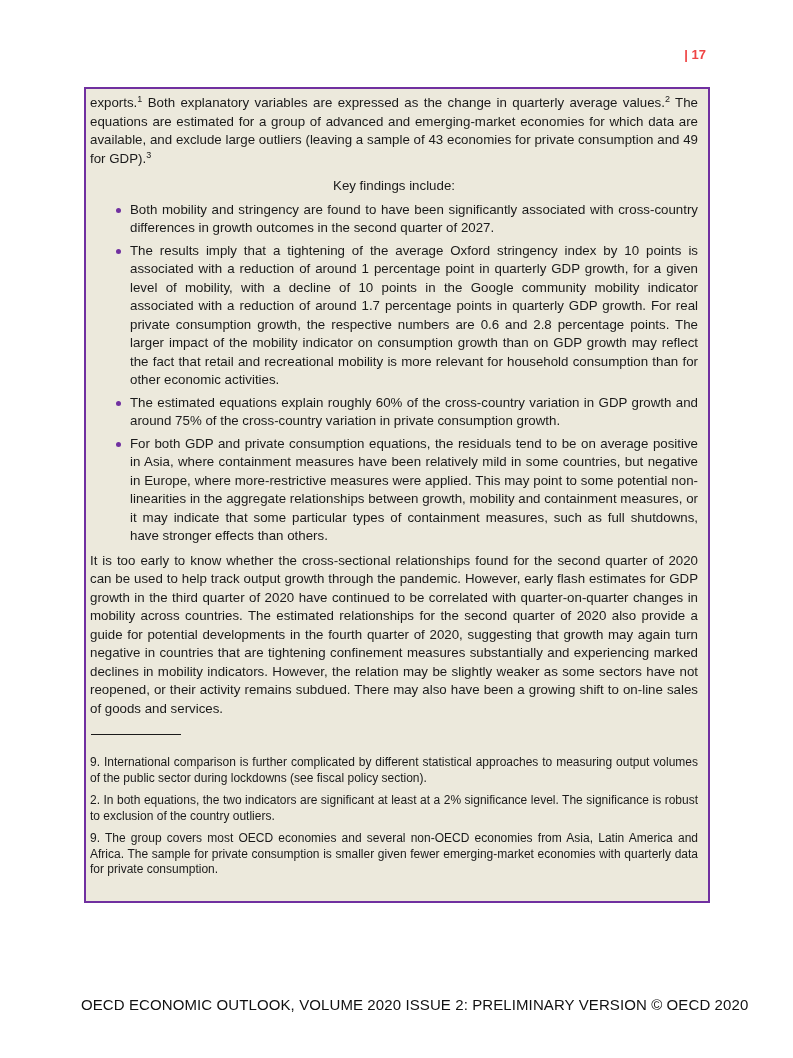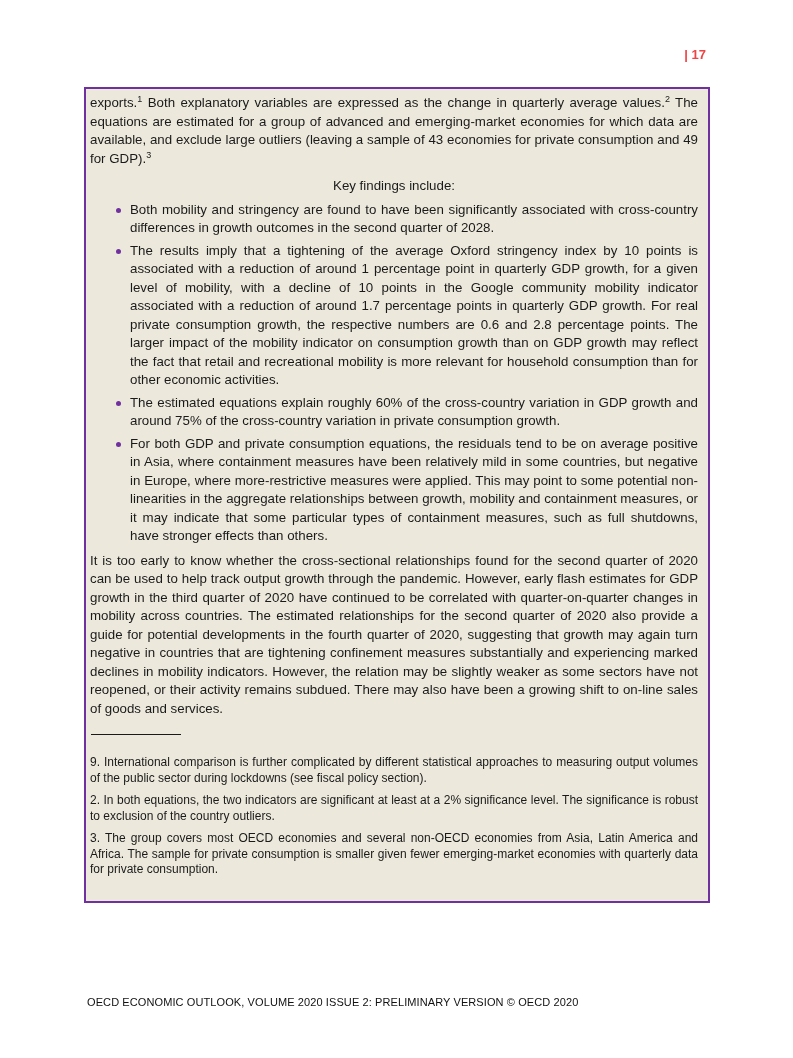--- a/index.html
+++ b/index.html
@@ -79,43 +79,43 @@
     margin: 16px 0 20px 1px;
   }
   .footnote {
     font-size: 12px;
     line-height: 15.5px;
     text-align: justify;
     margin: 0 0 7px 0;
   }
   .page-footer {
     position: absolute;
-    left: 87px;
+    left: 81px;
     top: 996px;
-    font-size: 11px;
+    font-size: 15px;
     letter-spacing: 0.1px;
     color: #111111;
     white-space: nowrap;
   }
 </style>
 </head>
 <body>
 
 <div class="page-number">| 17</div>
 
 <div class="findings-box">
 
   <p class="body-text"><span>exports.</span><sup>1</sup><span> Both explanatory variables are expressed as the change in quarterly average values.</span><sup>2</sup><span> The equations are estimated for a group of advanced and emerging-market economies for which data are available, and exclude large outliers (leaving a sample of 43 economies for private consumption and 49 for GDP).</span><sup>3</sup></p>
 
   <p class="body-text key-findings-label">Key findings include:</p>
 
   <ul class="findings-list">
     <li>
       <span class="bullet-dot"></span>
-      <span>Both mobility and stringency are found to have been significantly associated with cross-country differences in growth outcomes in the second quarter of 2028.</span>
+      <span>Both mobility and stringency are found to have been significantly associated with cross-country differences in growth outcomes in the second quarter of 2027.</span>
     </li>
     <li>
       <span class="bullet-dot"></span>
       <span>The results imply that a tightening of the average Oxford stringency index by 10 points is associated with a reduction of around 1 percentage point in quarterly GDP growth, for a given level of mobility, with a decline of 10 points in the Google community mobility indicator associated with a reduction of around 1.7 percentage points in quarterly GDP growth. For real private consumption growth, the respective numbers are 0.6 and 2.8 percentage points. The larger impact of the mobility indicator on consumption growth than on GDP growth may reflect the fact that retail and recreational mobility is more relevant for household consumption than for other economic activities.</span>
     </li>
     <li>
       <span class="bullet-dot"></span>
       <span>The estimated equations explain roughly 60% of the cross-country variation in GDP growth and around 75% of the cross-country variation in private consumption growth.</span>
     </li>
     <li>
@@ -123,17 +123,17 @@
       <span>For both GDP and private consumption equations, the residuals tend to be on average positive in Asia, where containment measures have been relatively mild in some countries, but negative in Europe, where more-restrictive measures were applied. This may point to some potential non-linearities in the aggregate relationships between growth, mobility and containment measures, or it may indicate that some particular types of containment measures, such as full shutdowns, have stronger effects than others.</span>
     </li>
   </ul>
 
   <p class="body-text closing-paragraph">It is too early to know whether the cross-sectional relationships found for the second quarter of 2020 can be used to help track output growth through the pandemic. However, early flash estimates for GDP growth in the third quarter of 2020 have continued to be correlated with quarter-on-quarter changes in mobility across countries. The estimated relationships for the second quarter of 2020 also provide a guide for potential developments in the fourth quarter of 2020, suggesting that growth may again turn negative in countries that are tightening confinement measures substantially and experiencing marked declines in mobility indicators. However, the relation may be slightly weaker as some sectors have not reopened, or their activity remains subdued. There may also have been a growing shift to on-line sales of goods and services.</p>
 
   <div class="fn-sep"></div>
 
   <p class="footnote">9. International comparison is further complicated by different statistical approaches to measuring output volumes of the public sector during lockdowns (see fiscal policy section).</p>
   <p class="footnote">2. In both equations, the two indicators are significant at least at a 2% significance level. The significance is robust to exclusion of the country outliers.</p>
-  <p class="footnote">3. The group covers most OECD economies and several non-OECD economies from Asia, Latin America and Africa. The sample for private consumption is smaller given fewer emerging-market economies with quarterly data for private consumption.</p>
+  <p class="footnote">9. The group covers most OECD economies and several non-OECD economies from Asia, Latin America and Africa. The sample for private consumption is smaller given fewer emerging-market economies with quarterly data for private consumption.</p>
 
 </div>
 
 <div class="page-footer">OECD ECONOMIC OUTLOOK, VOLUME 2020 ISSUE 2: PRELIMINARY VERSION © OECD 2020</div>
 
 </body></html>

